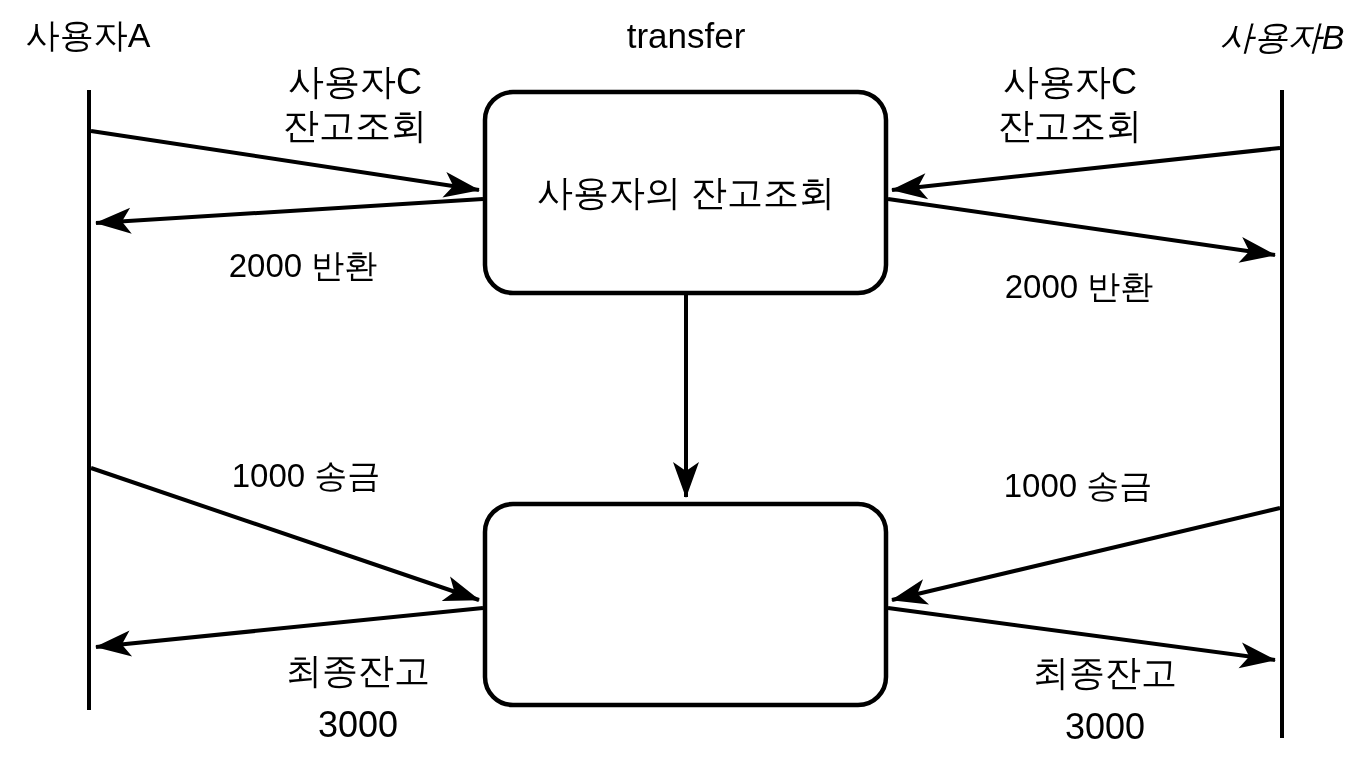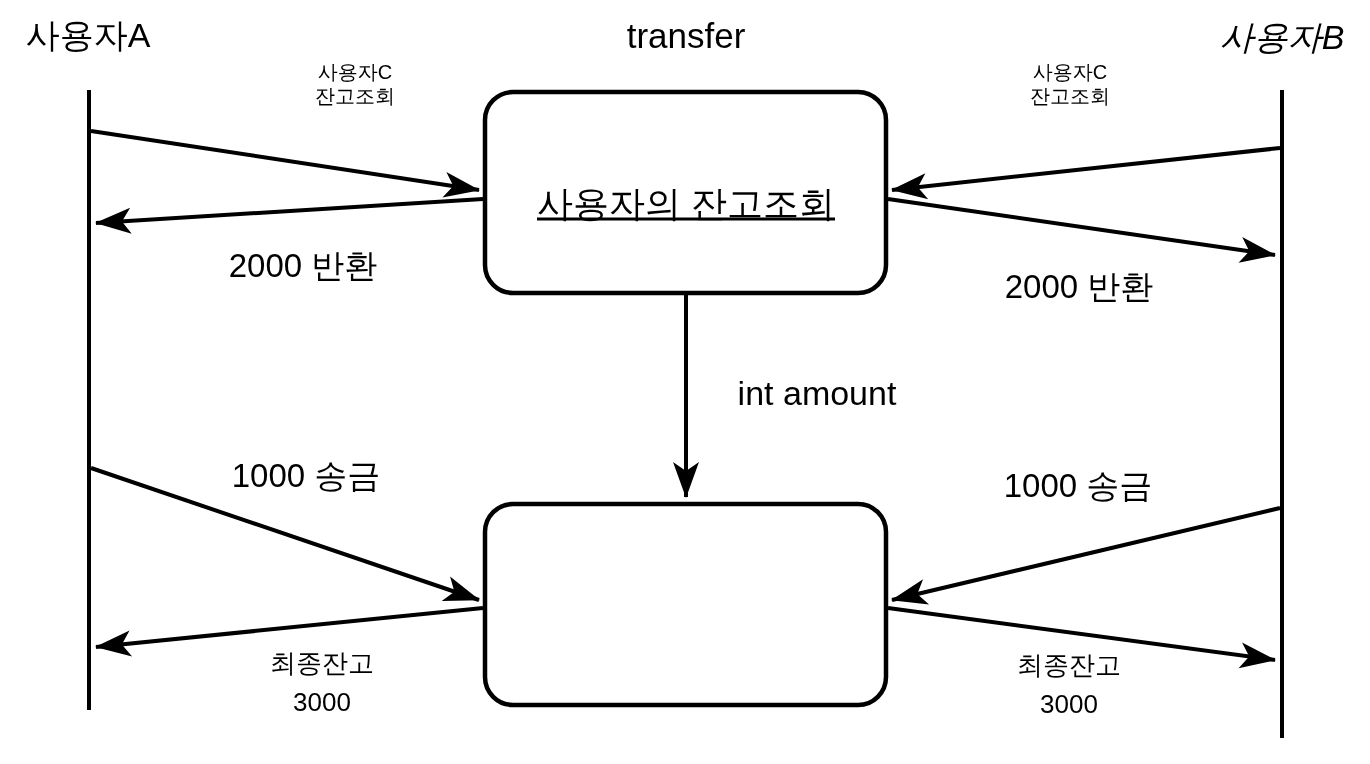--- a/index.html
+++ b/index.html
@@ -26,23 +26,23 @@
   .lbl {
     position: absolute;
     color: #000000;
     white-space: nowrap;
     line-height: 1.12;
     text-align: center;
   }
   .lbl.center { transform: translateX(-50%); }
   .actor      { font-size: 34px; }
   .title      { font-size: 35px; }
-  .small2     { font-size: 20px; line-height: 1.22; }
+  .small2     { font-size: 36px; line-height: 1.22; }
   .msg        { font-size: 33px; }
-  .msg2       { font-size: 26px; line-height: 1.5; }
+  .msg2       { font-size: 36px; line-height: 1.5; margin-left: 36px; }
   .code       { font-size: 34px; }
   .boxlabel {
     position: absolute;
     font-size: 36px;
     color: #000000;
     white-space: nowrap;
     transform: translate(-50%, -50%);
   }
 </style>
 </head>
@@ -73,36 +73,35 @@
     <line x1="91" y1="468" x2="479" y2="600" stroke="#000000" stroke-width="4" marker-end="url(#arrow)"></line>
     <line x1="483" y1="608" x2="96" y2="647" stroke="#000000" stroke-width="4" marker-end="url(#arrow)"></line>
     <line x1="1280" y1="508" x2="892" y2="600" stroke="#000000" stroke-width="4" marker-end="url(#arrow)"></line>
     <line x1="888" y1="608" x2="1275" y2="660" stroke="#000000" stroke-width="4" marker-end="url(#arrow)"></line>
   </svg>
 
   <div class="lbl actor center" style="left:88px; top:16px;">사용자A</div>
   <div class="lbl title center" style="left:686px; top:16px;">transfer</div>
   <div class="lbl actor center" style="left:1282px; top:18px;font-style:italic;">사용자B</div>
 
-  <div class="boxlabel" style="left:686px; top:204px;text-decoration:underline;">사용자의 잔고조회</div>
+  <div class="boxlabel" style="left:686px; top:193px;">사용자의 잔고조회</div>
 
   <div class="lbl small2 center" style="left:355px; top:60px;">
     <div>사용자C</div>
     <div>잔고조회</div>
   </div>
 
   <div class="lbl small2 center" style="left:1070px; top:60px;">
     <div>사용자C</div>
     <div>잔고조회</div>
   </div>
 
   <div class="lbl msg center" style="left:303px; top:248px;">2000 반환</div>
   <div class="lbl msg center" style="left:1079px; top:269px;">2000 반환</div>
 
-  <div class="lbl code center" style="left:817px; top:374px;">int amount</div>
 
   <div class="lbl msg center" style="left:306px; top:458px;">1000 송금</div>
   <div class="lbl msg center" style="left:1078px; top:468px;">1000 송금</div>
 
   <div class="lbl msg2 center" style="left:322px; top:644px;">
     <div>최종잔고</div>
     <div>3000</div>
   </div>
   <div class="lbl msg2 center" style="left:1069px; top:646px;">
     <div>최종잔고</div>

